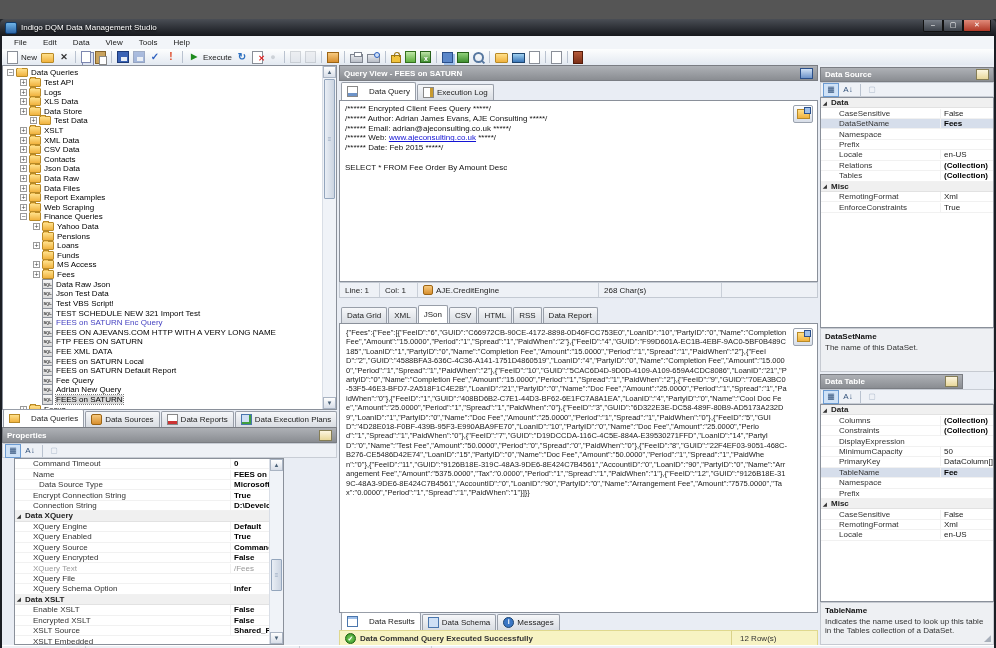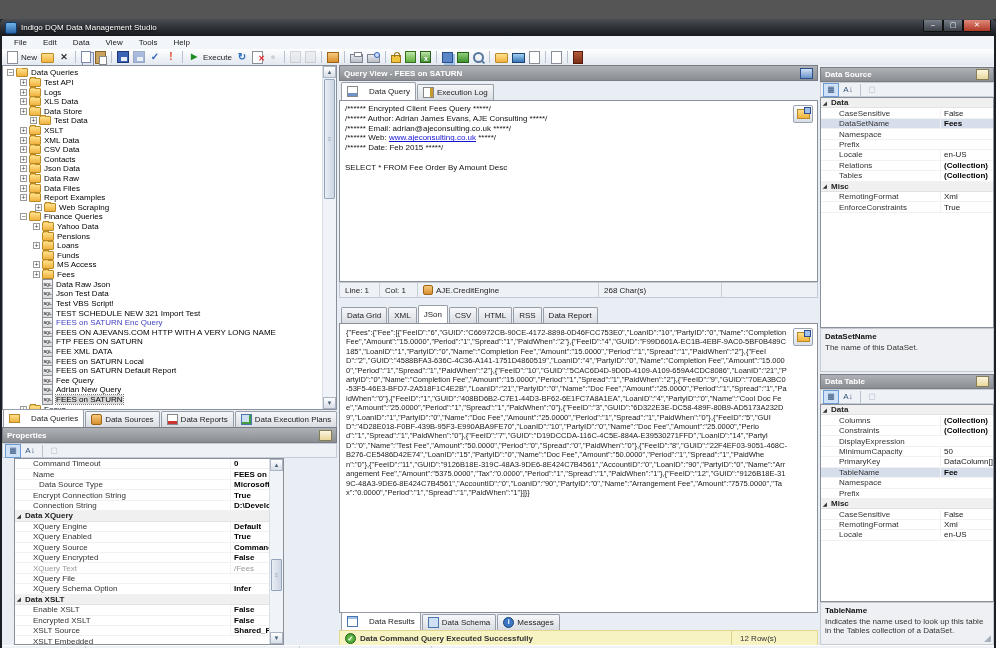--- a/index.html
+++ b/index.html
@@ -359,21 +359,21 @@
           <div class="trow" style="padding-left: 17px;">
             <span class="texp">+</span>
             <span class="tfold"></span>
             <span class="tlabel">Data Files</span>
           </div>
           <div class="trow" style="padding-left: 17px;">
             <span class="texp">+</span>
             <span class="tfold"></span>
             <span class="tlabel">Report Examples</span>
           </div>
-          <div class="trow" style="padding-left: 32px;">
+          <div class="trow" style="padding-left: 17px;">
             <span class="texp">+</span>
             <span class="tfold"></span>
             <span class="tlabel">Web Scraping</span>
           </div>
           <div class="trow" style="padding-left: 17px;">
             <span class="texp">−</span>
             <span class="tfold"></span>
             <span class="tlabel">Finance Queries</span>
           </div>
           <div class="trow" style="padding-left: 30px;">
@@ -736,21 +736,21 @@
         <div class="pg-row">
           <span class="pg-label" style="flex: 0 0 119px; padding-left: 18px; box-sizing: border-box;">EnforceConstraints</span>
           <span class="pg-val">True</span>
         </div>
       </div>
     <div class="pdesc" style="left:0;top:263px;width:174px;height:44px;">
       <div class="dt">DataSetName</div>
       <div class="dd">The name of this DataSet.</div>
     </div>
 
-    <div class="hdr" style="left:0;top:309px;width:174px;height:15px;">
+    <div class="hdr" style="left:0;top:309px;width:143px;height:15px;">
       <span>Data Table</span>
       <span class="spring"></span>
       <span class="hdr-ico"></span>
     </div>
     <div class="ptoolbar" style="left:0;top:324px;width:174px;height:15px;">
       <span class="pt-btn on">▦</span>
       <span class="pt-btn">A↓</span>
       <span class="tb-sep"></span>
       <span class="pt-btn dis">▢</span>
     </div>

